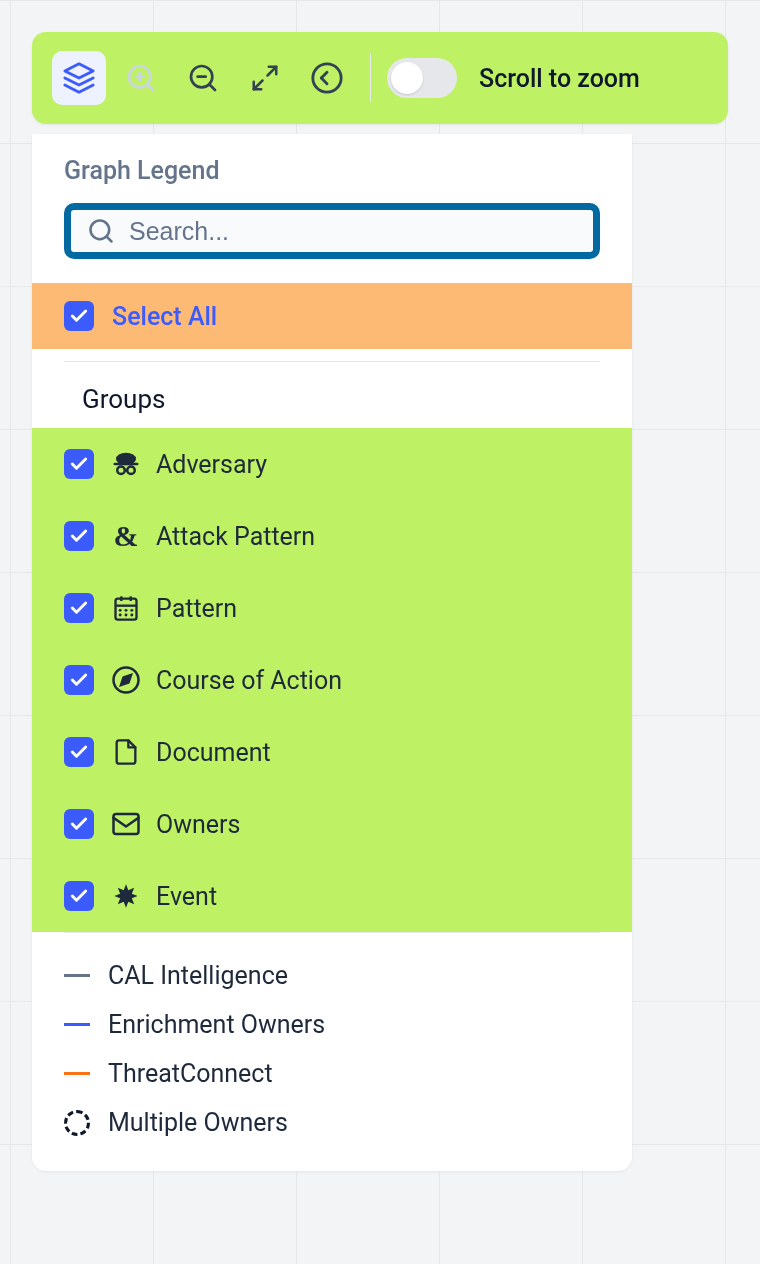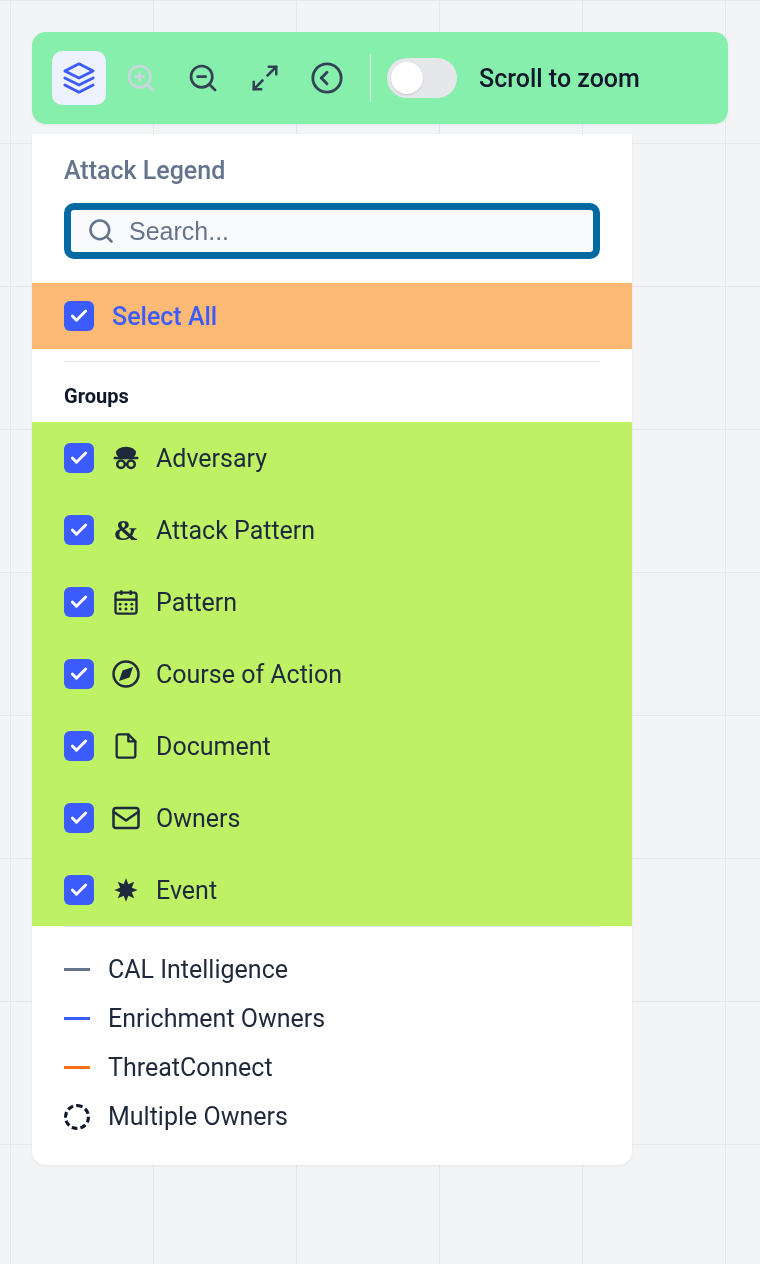--- a/index.html
+++ b/index.html
@@ -23,21 +23,21 @@
       linear-gradient(to bottom, #e5e7eb 1px, transparent 1px);
     background-size: 143px 143px;
     background-position: 10px 0px;
   }
   .toolbar {
     position: absolute;
     top: 32px;
     left: 32px;
     right: 32px;
     height: 92px;
-    background: #86efac;
+    background: #bef264;
     border-radius: 14px;
     box-shadow: 0 1px 3px rgba(0,0,0,0.06);
     display: flex;
     align-items: center;
     padding: 0 20px;
     gap: 8px;
   }
   .tb-btn {
     width: 54px;
     height: 54px;
@@ -155,23 +155,23 @@
     color: #3b5bfd;
     font-weight: 500;
     margin-left: 18px;
   }
   .divider {
     height: 1px;
     background: #e5e7eb;
     margin: 12px 32px 0 32px;
   }
   .groups-header {
-    padding: 22px 32px 14px 32px;
-    font-size: 20px;
-    font-weight: 700;
+    padding: 22px 32px 14px 50px;
+    font-size: 26px;
+    font-weight: 400;
     color: #0f172a;
   }
   .groups-list {
     background: #bef264;
   }
   .group-item {
     display: flex;
     align-items: center;
     padding: 18px 32px;
   }
@@ -261,21 +261,21 @@
   </div>
   <div class="tb-divider"></div>
   <div class="toggle">
     <div class="toggle-knob"></div>
   </div>
   <span class="toggle-label">Scroll to zoom</span>
 </div>
 
 <div class="legend-panel">
   <div class="legend-header">
-    <div class="legend-title">Attack Legend</div>
+    <div class="legend-title">Graph Legend</div>
     <div class="search-box">
       <svg width="28" height="28" viewBox="0 0 24 24" fill="none" stroke="currentColor" stroke-width="2.2" stroke-linecap="round" stroke-linejoin="round">
           <circle cx="11" cy="11" r="8"></circle>
           <line x1="21" y1="21" x2="16.65" y2="16.65"></line>
         </svg>
       <input type="text" placeholder="Search..." style="">
     </div>
   </div>
 
   <div class="select-all-row">

